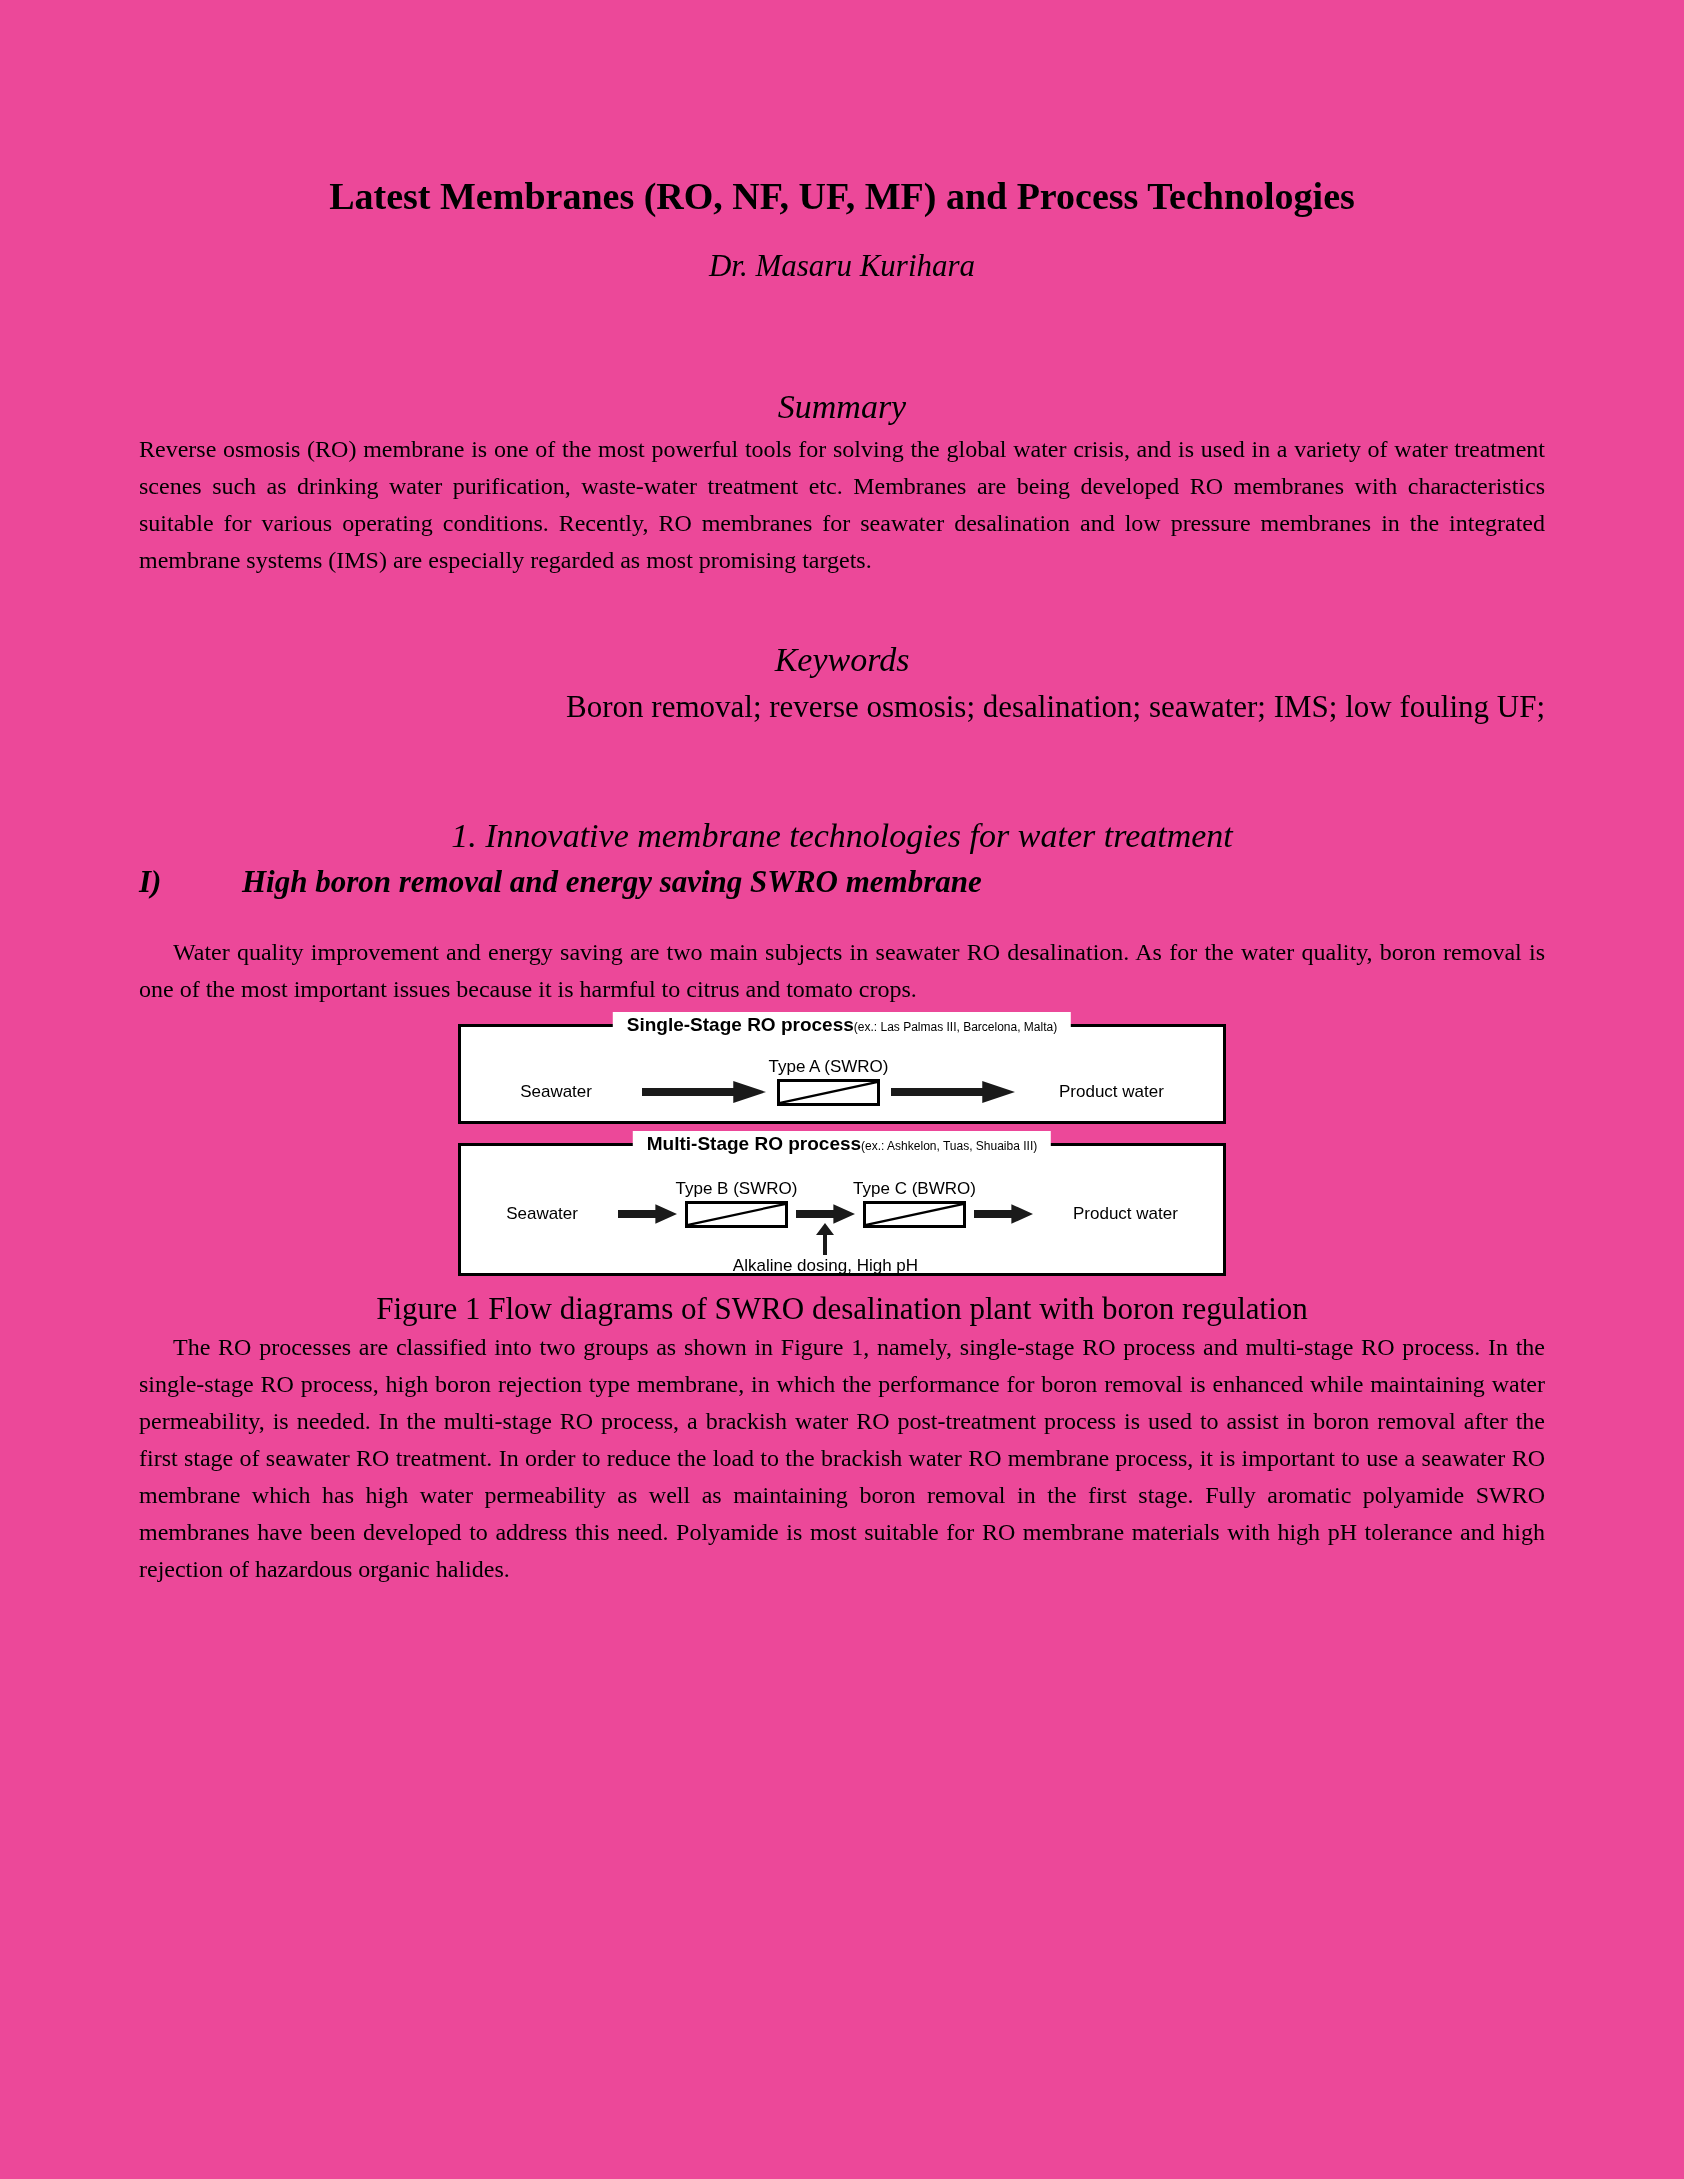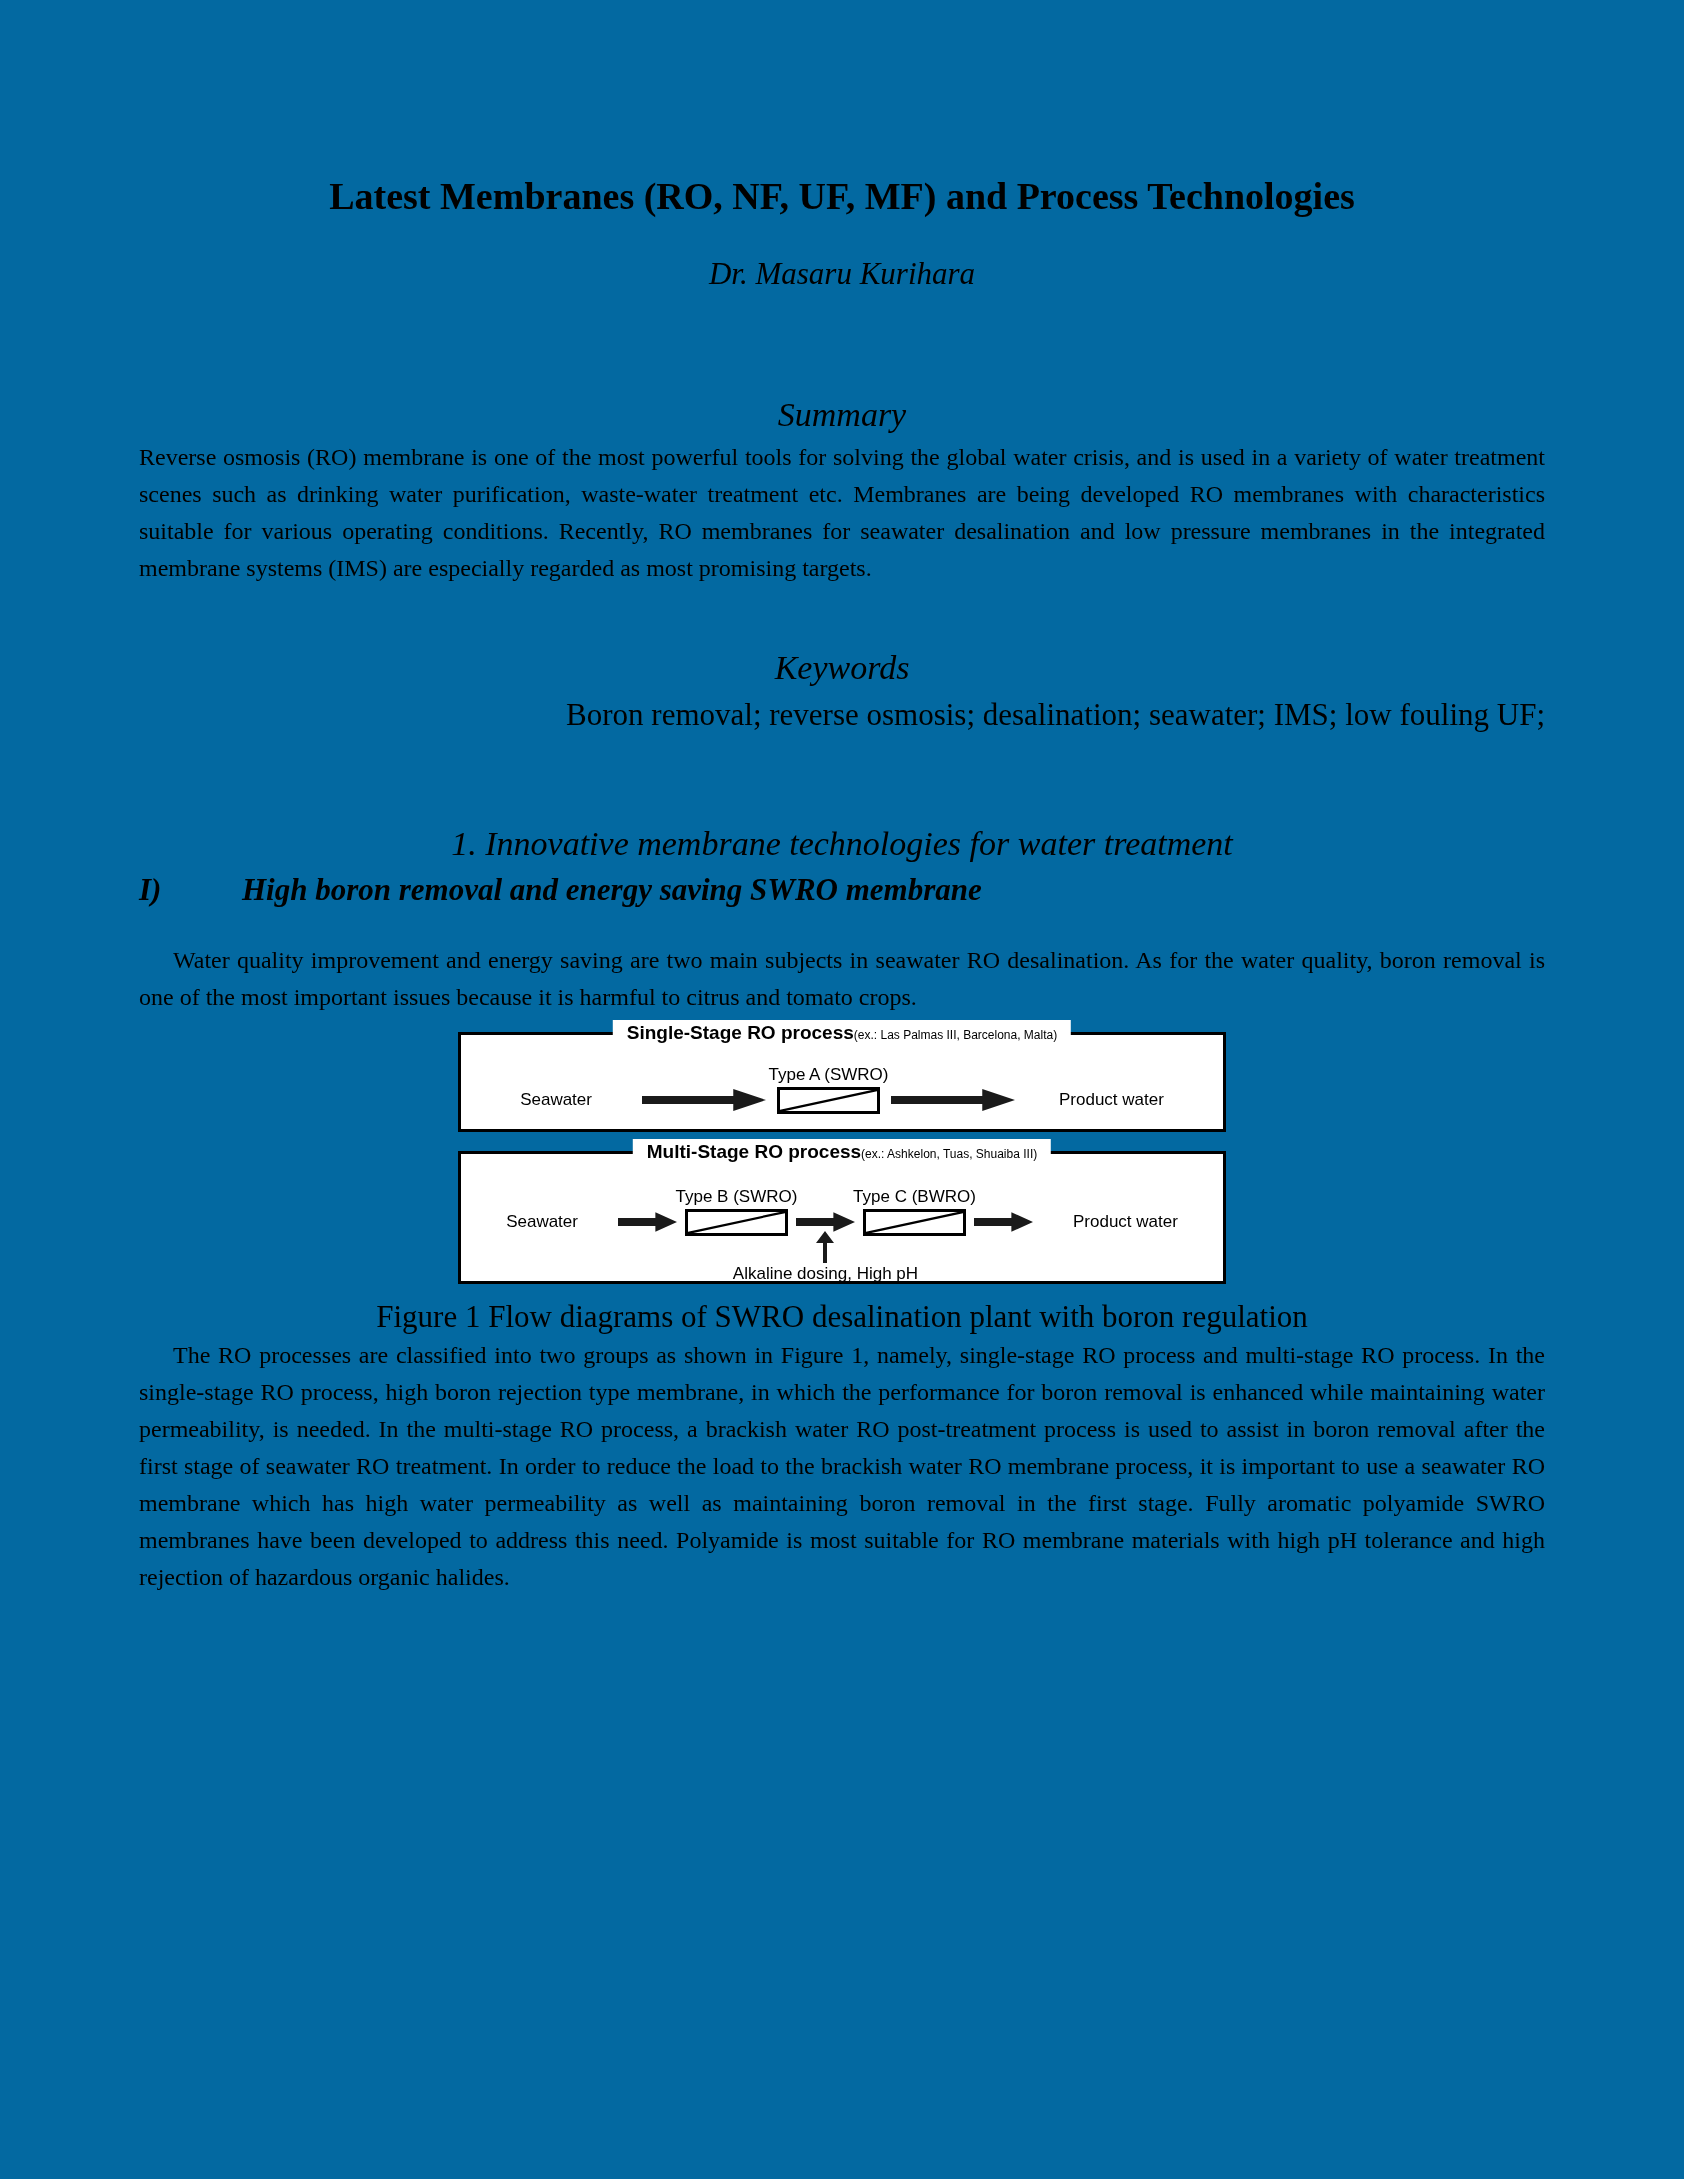--- a/index.html
+++ b/index.html
@@ -1,31 +1,31 @@
 <!DOCTYPE html>
 <html><head>
 <meta charset="utf-8">
 <style>
   html,body{margin:0;padding:0;background:#fff;}
   .page{
     position:relative;
     width:1684px;height:2179px;
-    background:#0369a1;
+    background:#ec4899;
     box-sizing:border-box;
     padding:176px 139px 0 139px;
     font-family:"Liberation Serif","DejaVu Serif",serif;
     color:#000;
     overflow:hidden;
   }
   .doc-title{
     text-align:center;
     font-size:38px;line-height:40px;
     font-weight:bold;
   }
-  .authors{margin-top:36px;text-align:center;font-style:italic;font-size:31px;line-height:44px;}
+  .authors{margin-top:28px;text-align:center;font-style:italic;font-size:31px;line-height:44px;}
   .center-head{
     text-align:center;font-weight:normal;font-style:italic;
     font-size:34px;line-height:40px;
   }
   .head-summary{margin-top:99px;}
   .para{
     font-size:24px;line-height:37px;
     text-align:justify;
     margin:4px 0 0 0;
   }

